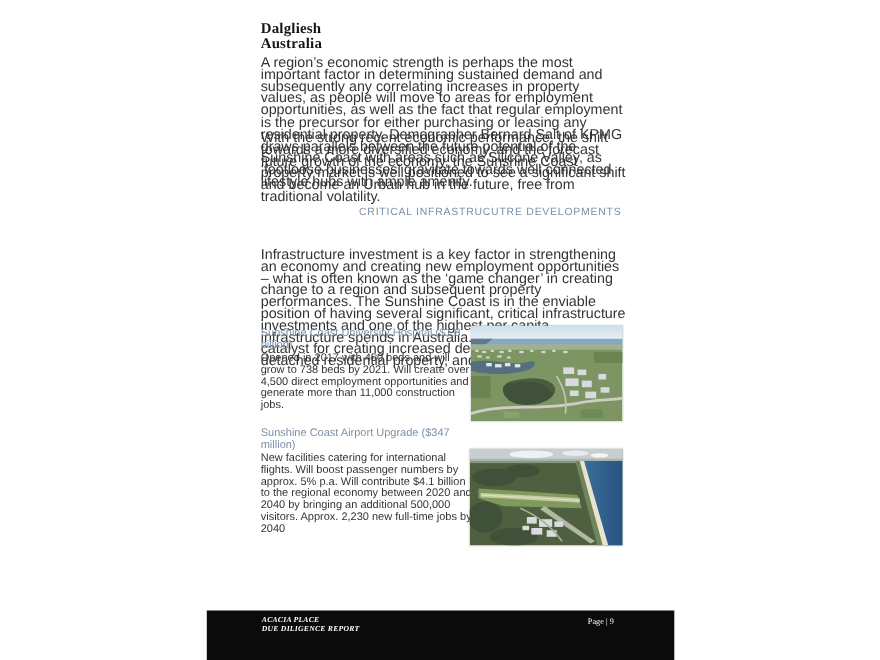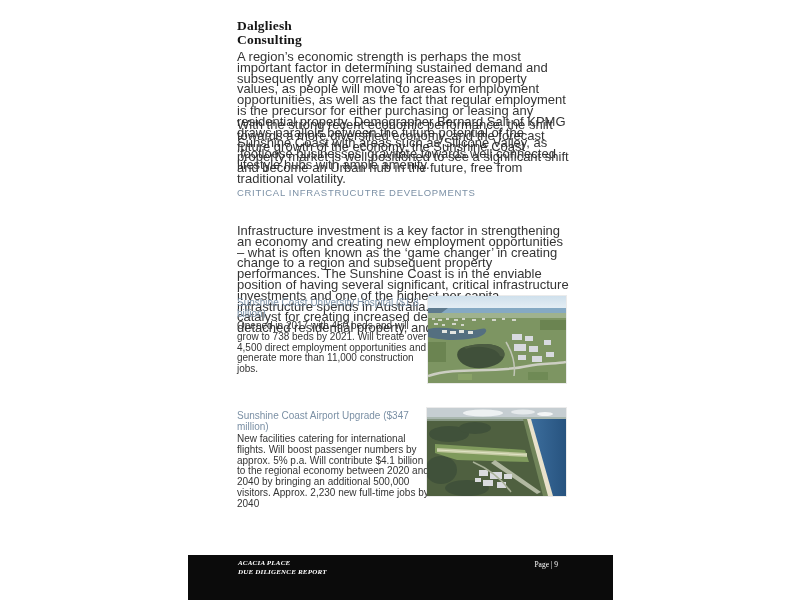--- a/index.html
+++ b/index.html
@@ -14,26 +14,26 @@
   }
   .para{
     position:absolute;left:237px;width:334px;margin:0;
     font-size:13px;line-height:10.8px;color:#343434;
   }
   .p1{top:52px;}
   .p2{top:120px;}
   .p3{top:226px;}
   .section-heading{
     position:absolute;left:237px;top:187px;width:328px;margin:0;
-    text-align:left;font-size:9.5px;font-weight:normal;
+    text-align:right;font-size:9.5px;font-weight:normal;
     letter-spacing:0.7px;color:#7b90a5;
   }
   .item{position:absolute;left:237px;width:192px;}
   .item1{top:297px;}
-  .item2{top:410px;}
+  .item2{top:388px;}
   .item h3{
     margin:0 0 2px 0;font-size:10px;font-weight:normal;color:#7b90a5;line-height:11px;
   }
   .item p{
     margin:0;font-size:10px;line-height:10.8px;color:#343434;
   }
   .photo{position:absolute;box-shadow:0 0 0 1px rgba(0,0,0,0.08);}
   .photo1{left:428px;top:296px;width:138px;height:87px;}
   .photo2{left:427px;top:408px;width:139px;height:88px;}
   .photo svg{display:block;width:100%;height:100%;}
@@ -49,21 +49,21 @@
     position:absolute;right:55px;top:5px;font-size:7.5px;line-height:9px;
   }
 </style>
 </head>
 <body>
 
 <div class="canvas">
 
   <div class="logo">
     <div>Dalgliesh</div>
-    <div>Consulting</div>
+    <div>Australia</div>
   </div>
 
   <p class="para p1">A region’s economic strength is perhaps the most important factor in determining sustained demand and subsequently any correlating increases in property values, as people will move to areas for employment opportunities, as well as the fact that regular employment is the precursor for either purchasing or leasing any residential property. Demographer Bernard Salt of KPMG draws parallels between the future potential of the Sunshine Coast with areas such as Silicone Valley, as ‘footloose businesses’ gravitate towards well connected lifestyle hubs with ample amenity.</p>
   <p class="para p2">With the strong recent economic performance, the shift towards a more diversified economy, and the forecast future growth of the economy, the Sunshine Coast property market is well positioned to see a significant shift and become an Urban hub in the future, free from traditional volatility.</p>
 
   <h2 class="section-heading">CRITICAL INFRASTRUCUTRE DEVELOPMENTS</h2>
 
   <p class="para p3">Infrastructure investment is a key factor in strengthening an economy and creating new employment opportunities – what is often known as the ‘game changer’ in creating change to a region and subsequent property performances. The Sunshine Coast is in the enviable position of having several significant, critical infrastructure investments and one of the highest per capita infrastructure spends in Australia. These will act as a catalyst for creating increased demand for quality detached residential property, and include:</p>
 
   <div class="item item1">

